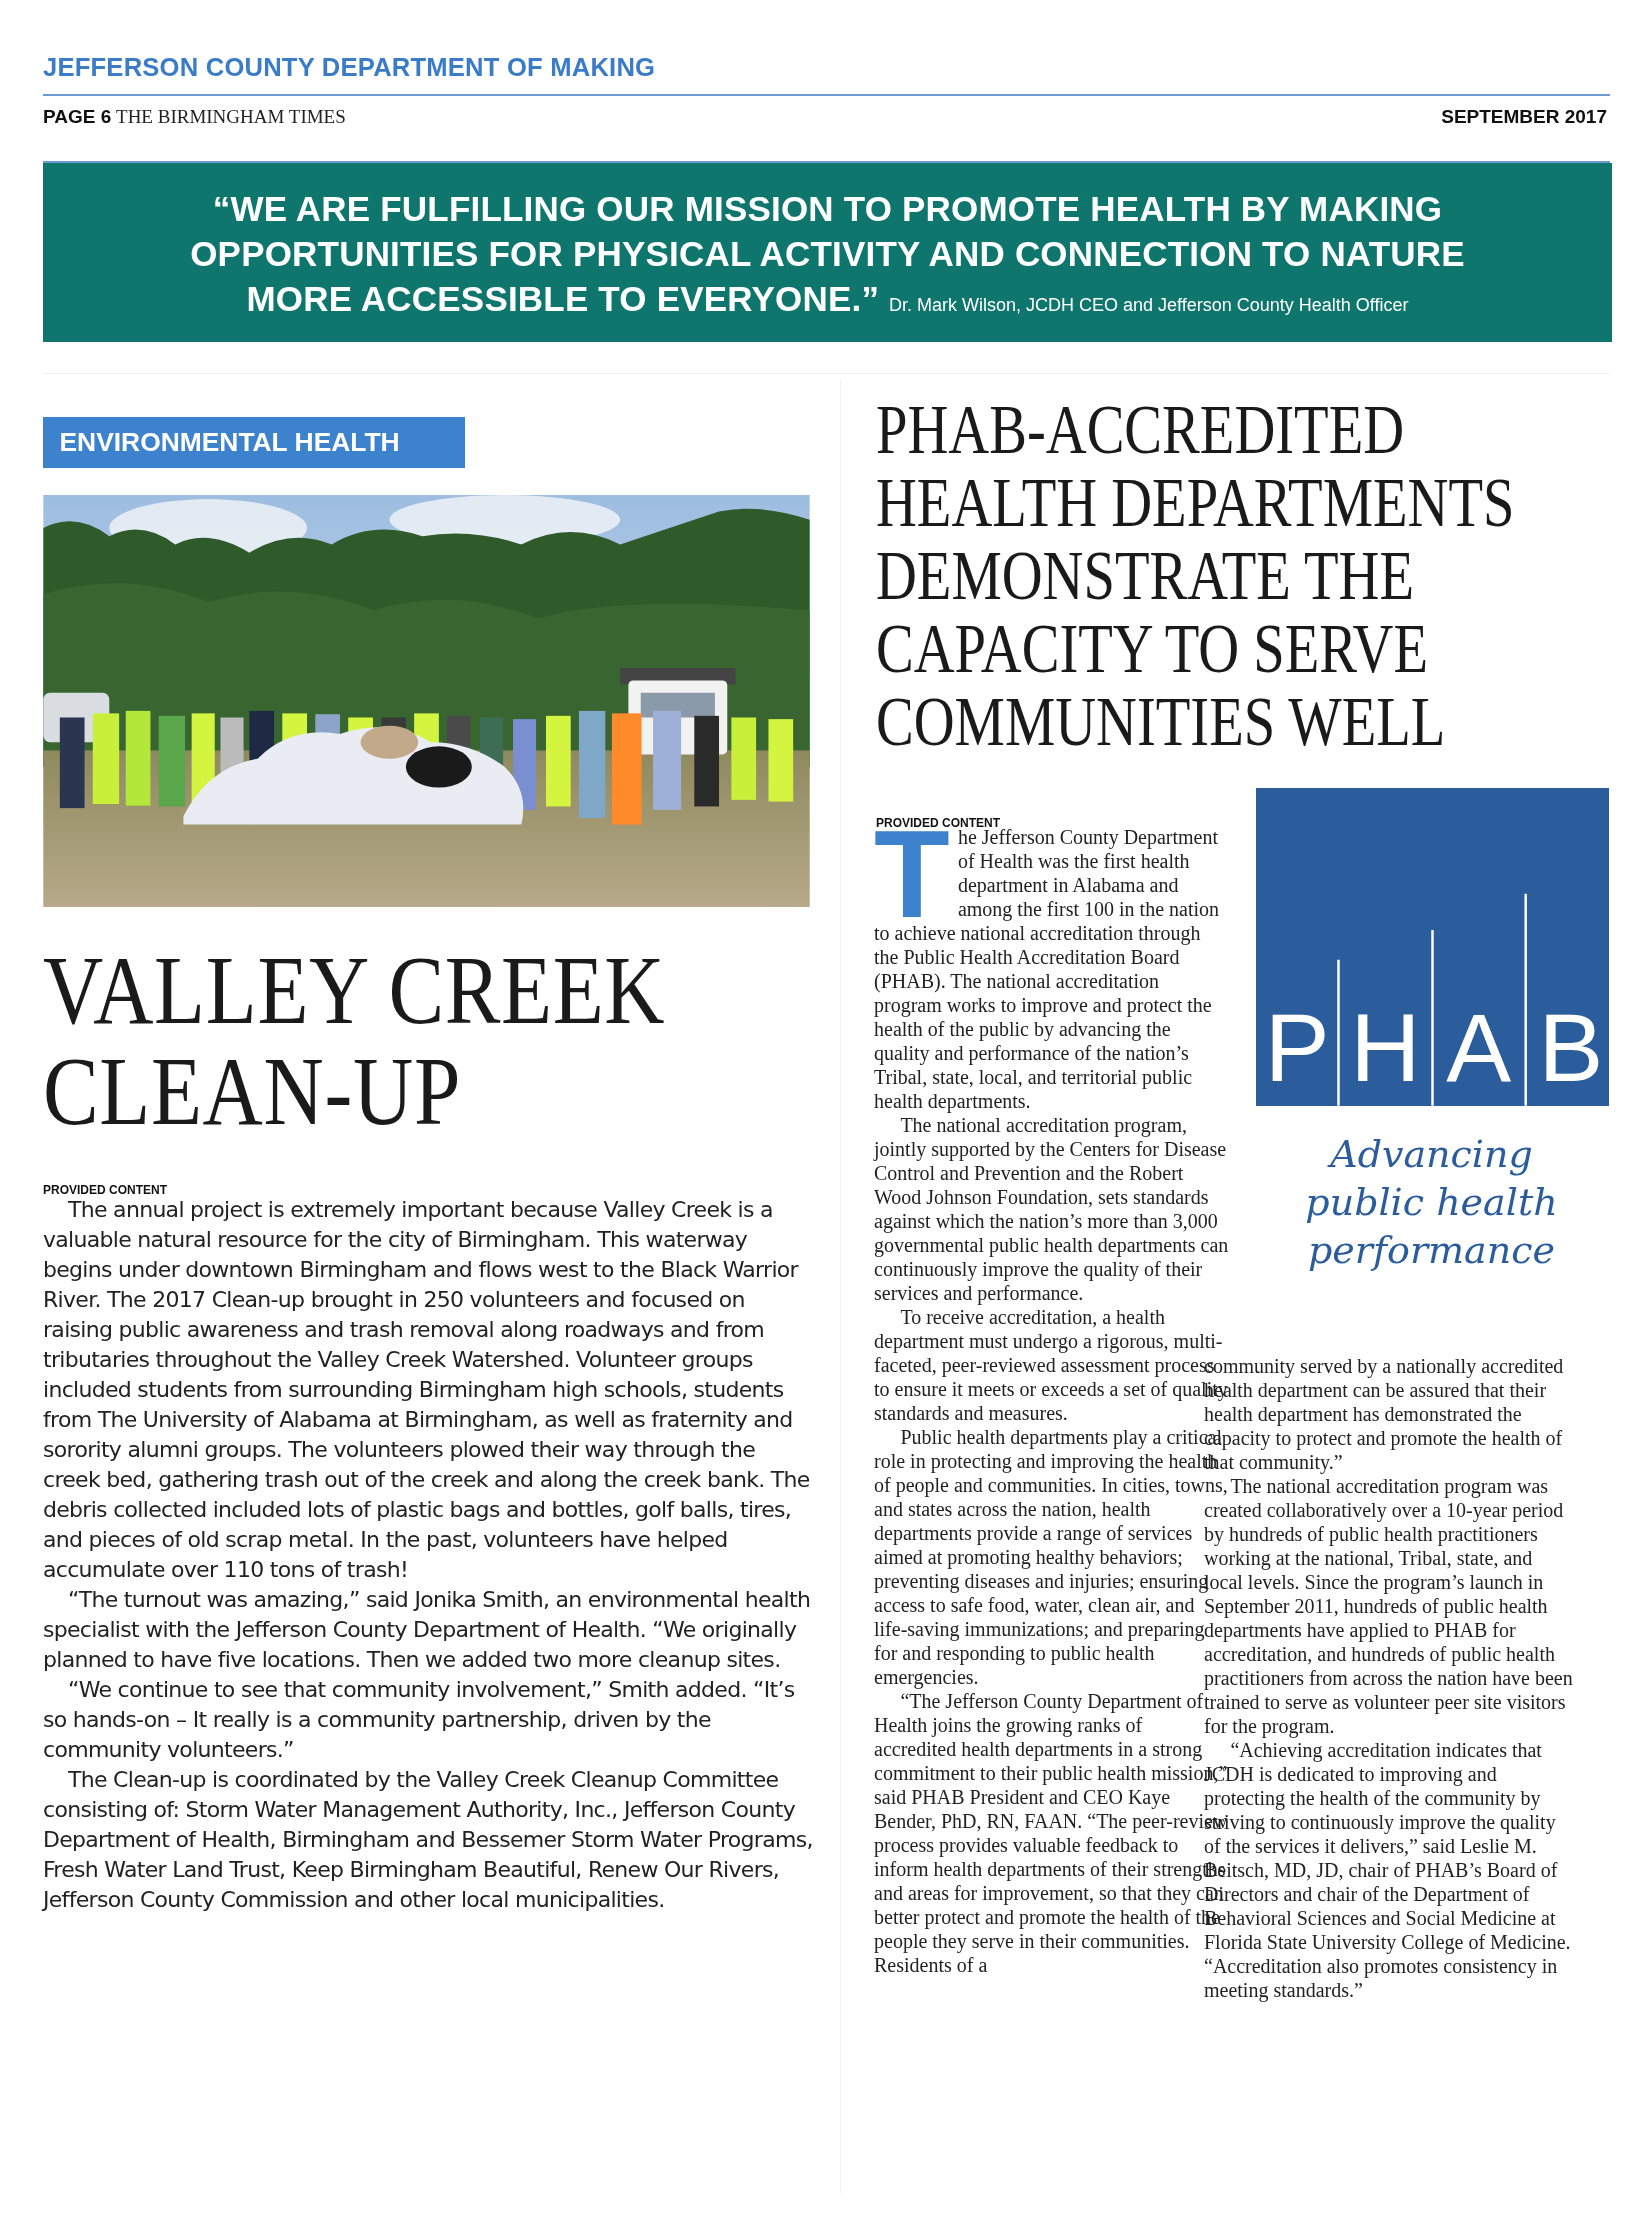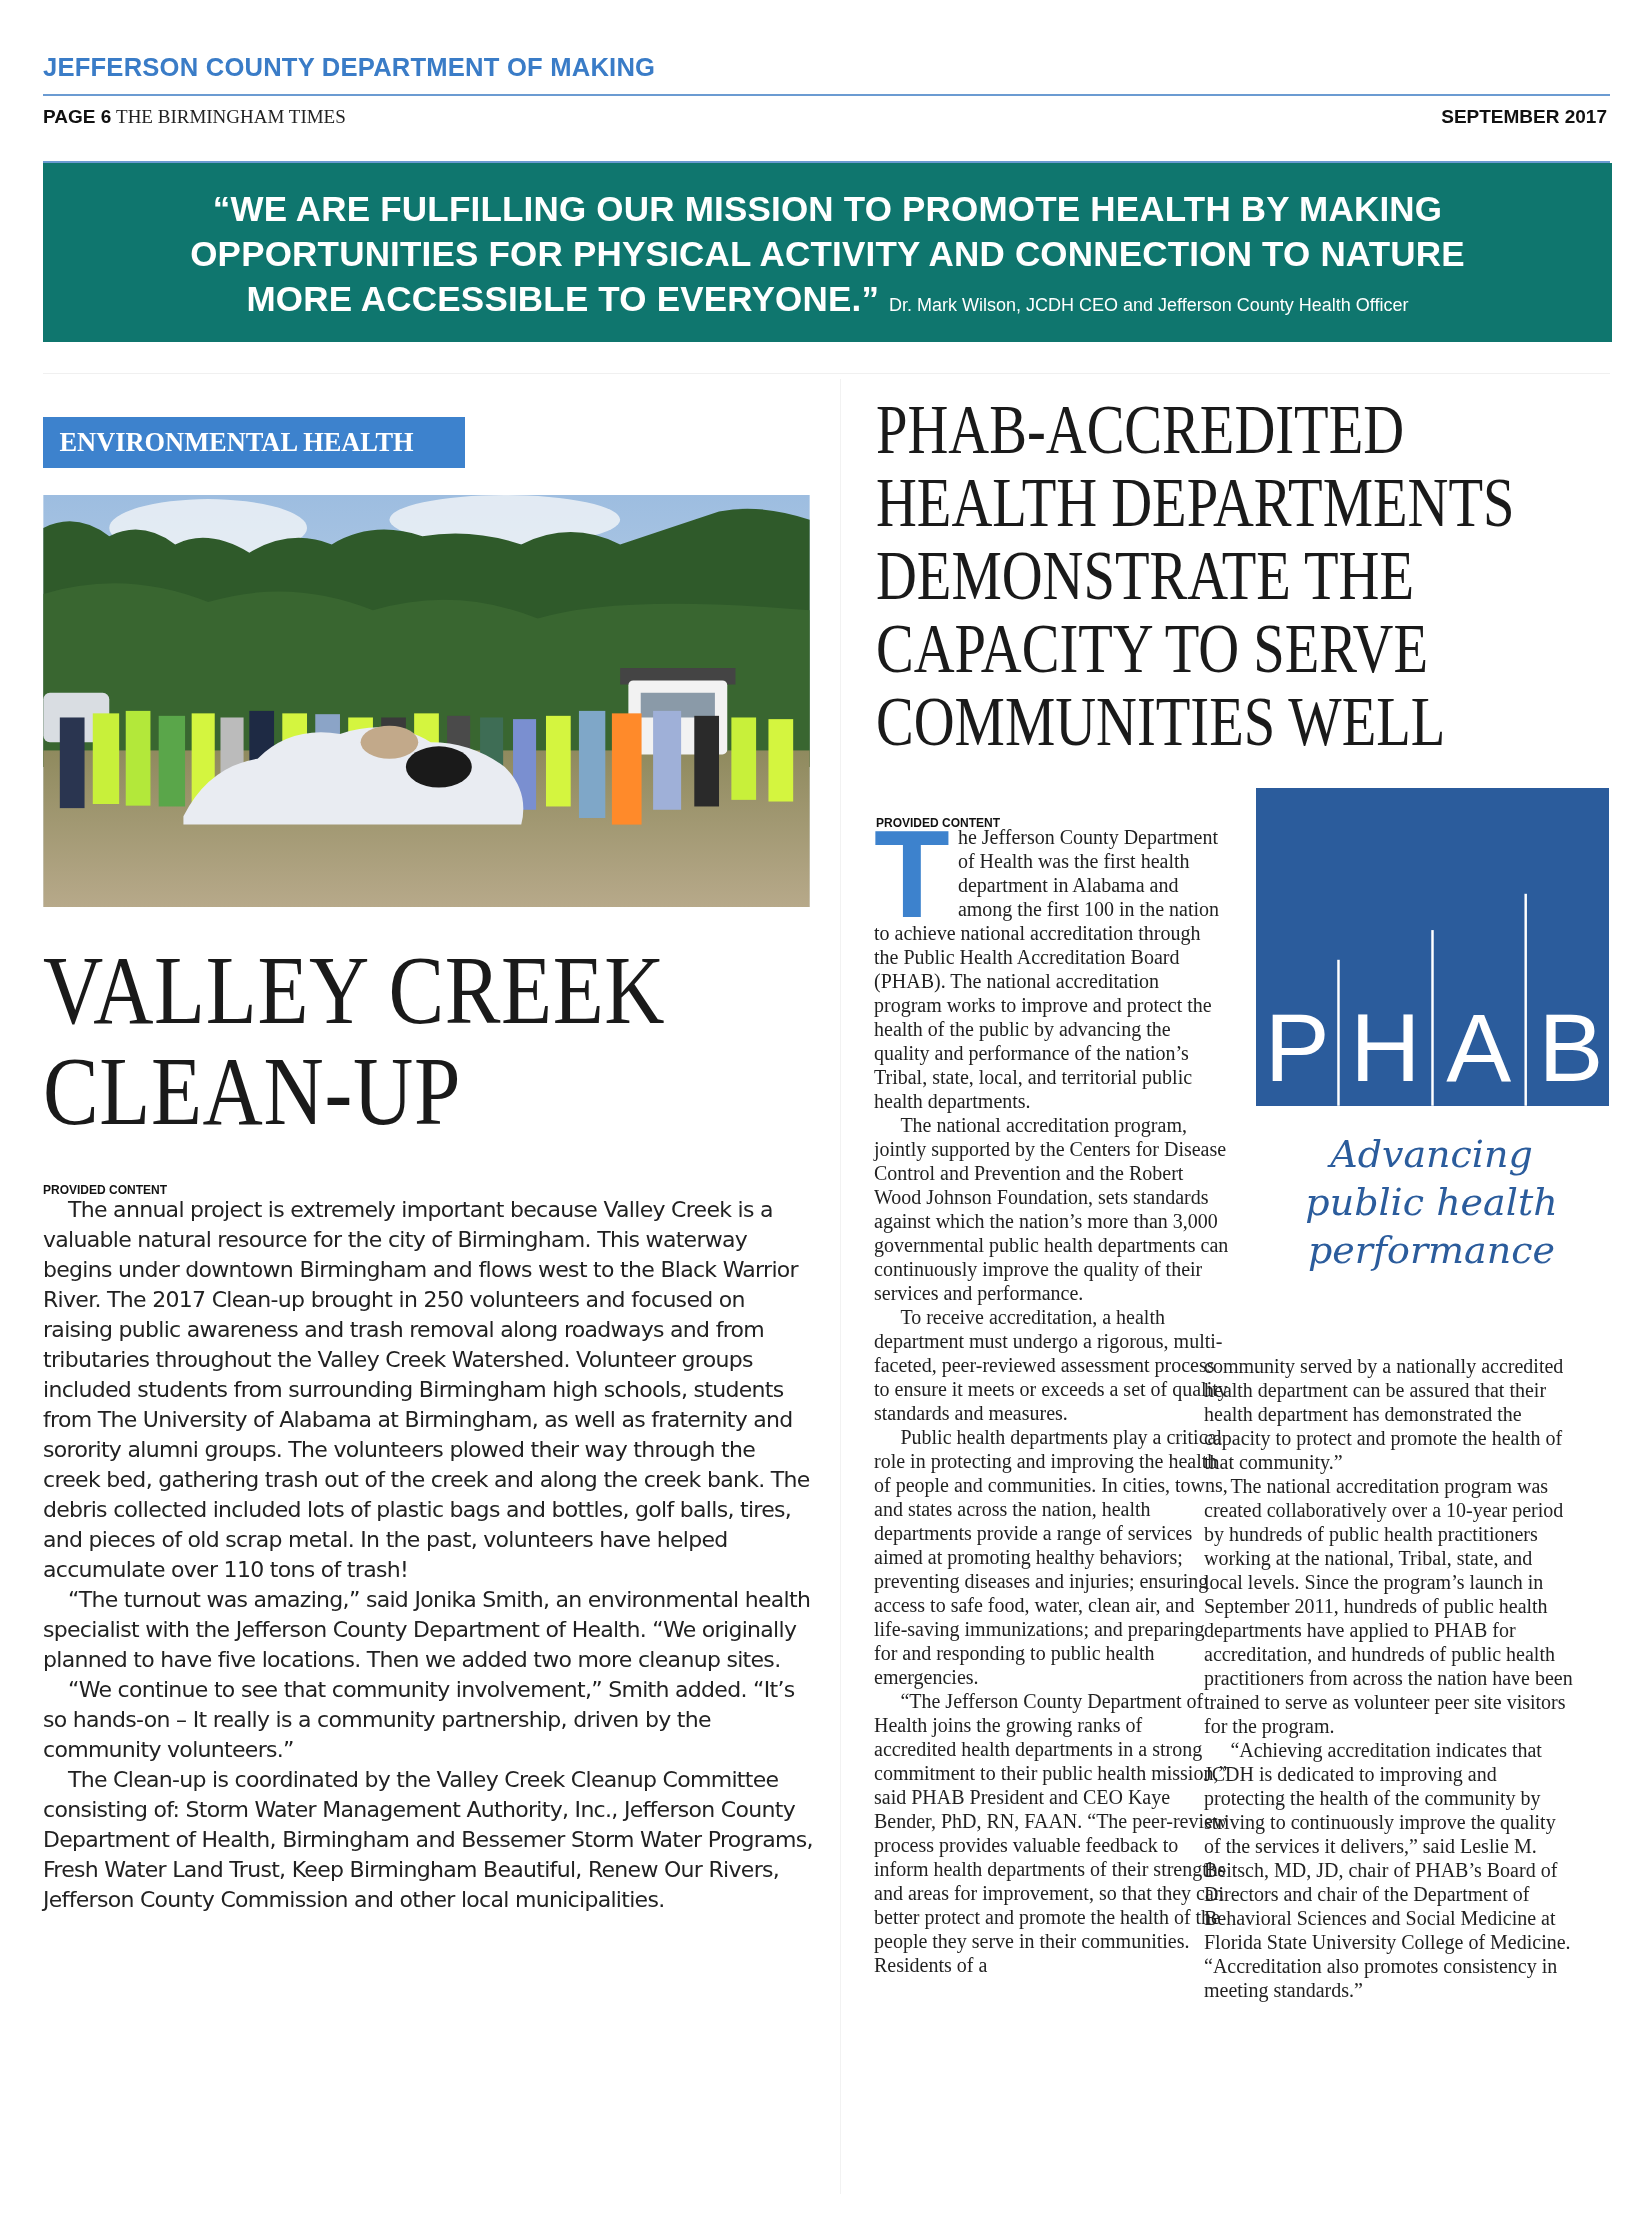--- a/index.html
+++ b/index.html
@@ -13,21 +13,21 @@
   .folio .paper { font-family: "Liberation Serif", serif; color: #222; }
   .date { right: 43px; top: 106px; font-family: "Liberation Sans", sans-serif; font-weight: bold; font-size: 19px; color: #111; }
   .rule-2 { left: 43px; top: 161px; width: 1567px; height: 1.6px; background: #6b9bd2; }
 
   .banner { left: 43px; top: 163px; width: 1569px; height: 179px; background: #0f766e; color: #fff; text-align: center; font-family: "Liberation Sans", sans-serif; font-weight: bold; }
   .banner .quote { font-size: 35px; line-height: 45px; padding-top: 23px; letter-spacing: 0.2px; }
   .banner .attr { font-size: 18px; font-weight: normal; letter-spacing: 0; }
 
   .faint-rule { left: 43px; top: 373px; width: 1567px; height: 0.8px; background: #f0f0f0; }
 
-  .section-tag { left: 43px; top: 417px; width: 422px; height: 51px; background: #3d82cd; color: #fff; font-family: Liberation Serif, serif; font-weight: bold; font-size: 26.4px; line-height: 51px; padding-left: 16.5px; box-sizing: border-box; }
+  .section-tag { left: 43px; top: 417px; width: 422px; height: 51px; background: #3d82cd; color: #fff; font-family: Liberation Sans, sans-serif; font-weight: bold; font-size: 26.4px; line-height: 51px; padding-left: 16.5px; box-sizing: border-box; }
 
   .photo { left: 43px; top: 495px; width: 767px; height: 412px; overflow: hidden; }
   .photo svg { display: block; }
 
   .headline-left { left: 43px; top: 940px; width: 784px; font-family: "Liberation Serif", serif; font-size: 97px; line-height: 101px; color: #1a1a1a; transform: scaleX(0.86); transform-origin: left top; letter-spacing: 0.8px; }
 
   .byline { font-family: "Liberation Sans", sans-serif; font-weight: bold; font-size: 12px; color: #111; margin-top: 22px; }
   .byline-left { left: 43px; top: 1161px; }
 
   .body-left { left: 43px; top: 1195px; width: 775px; font-family: "DejaVu Sans", sans-serif; font-size: 22px; line-height: 30px; color: #222; letter-spacing: -0.7px; }

